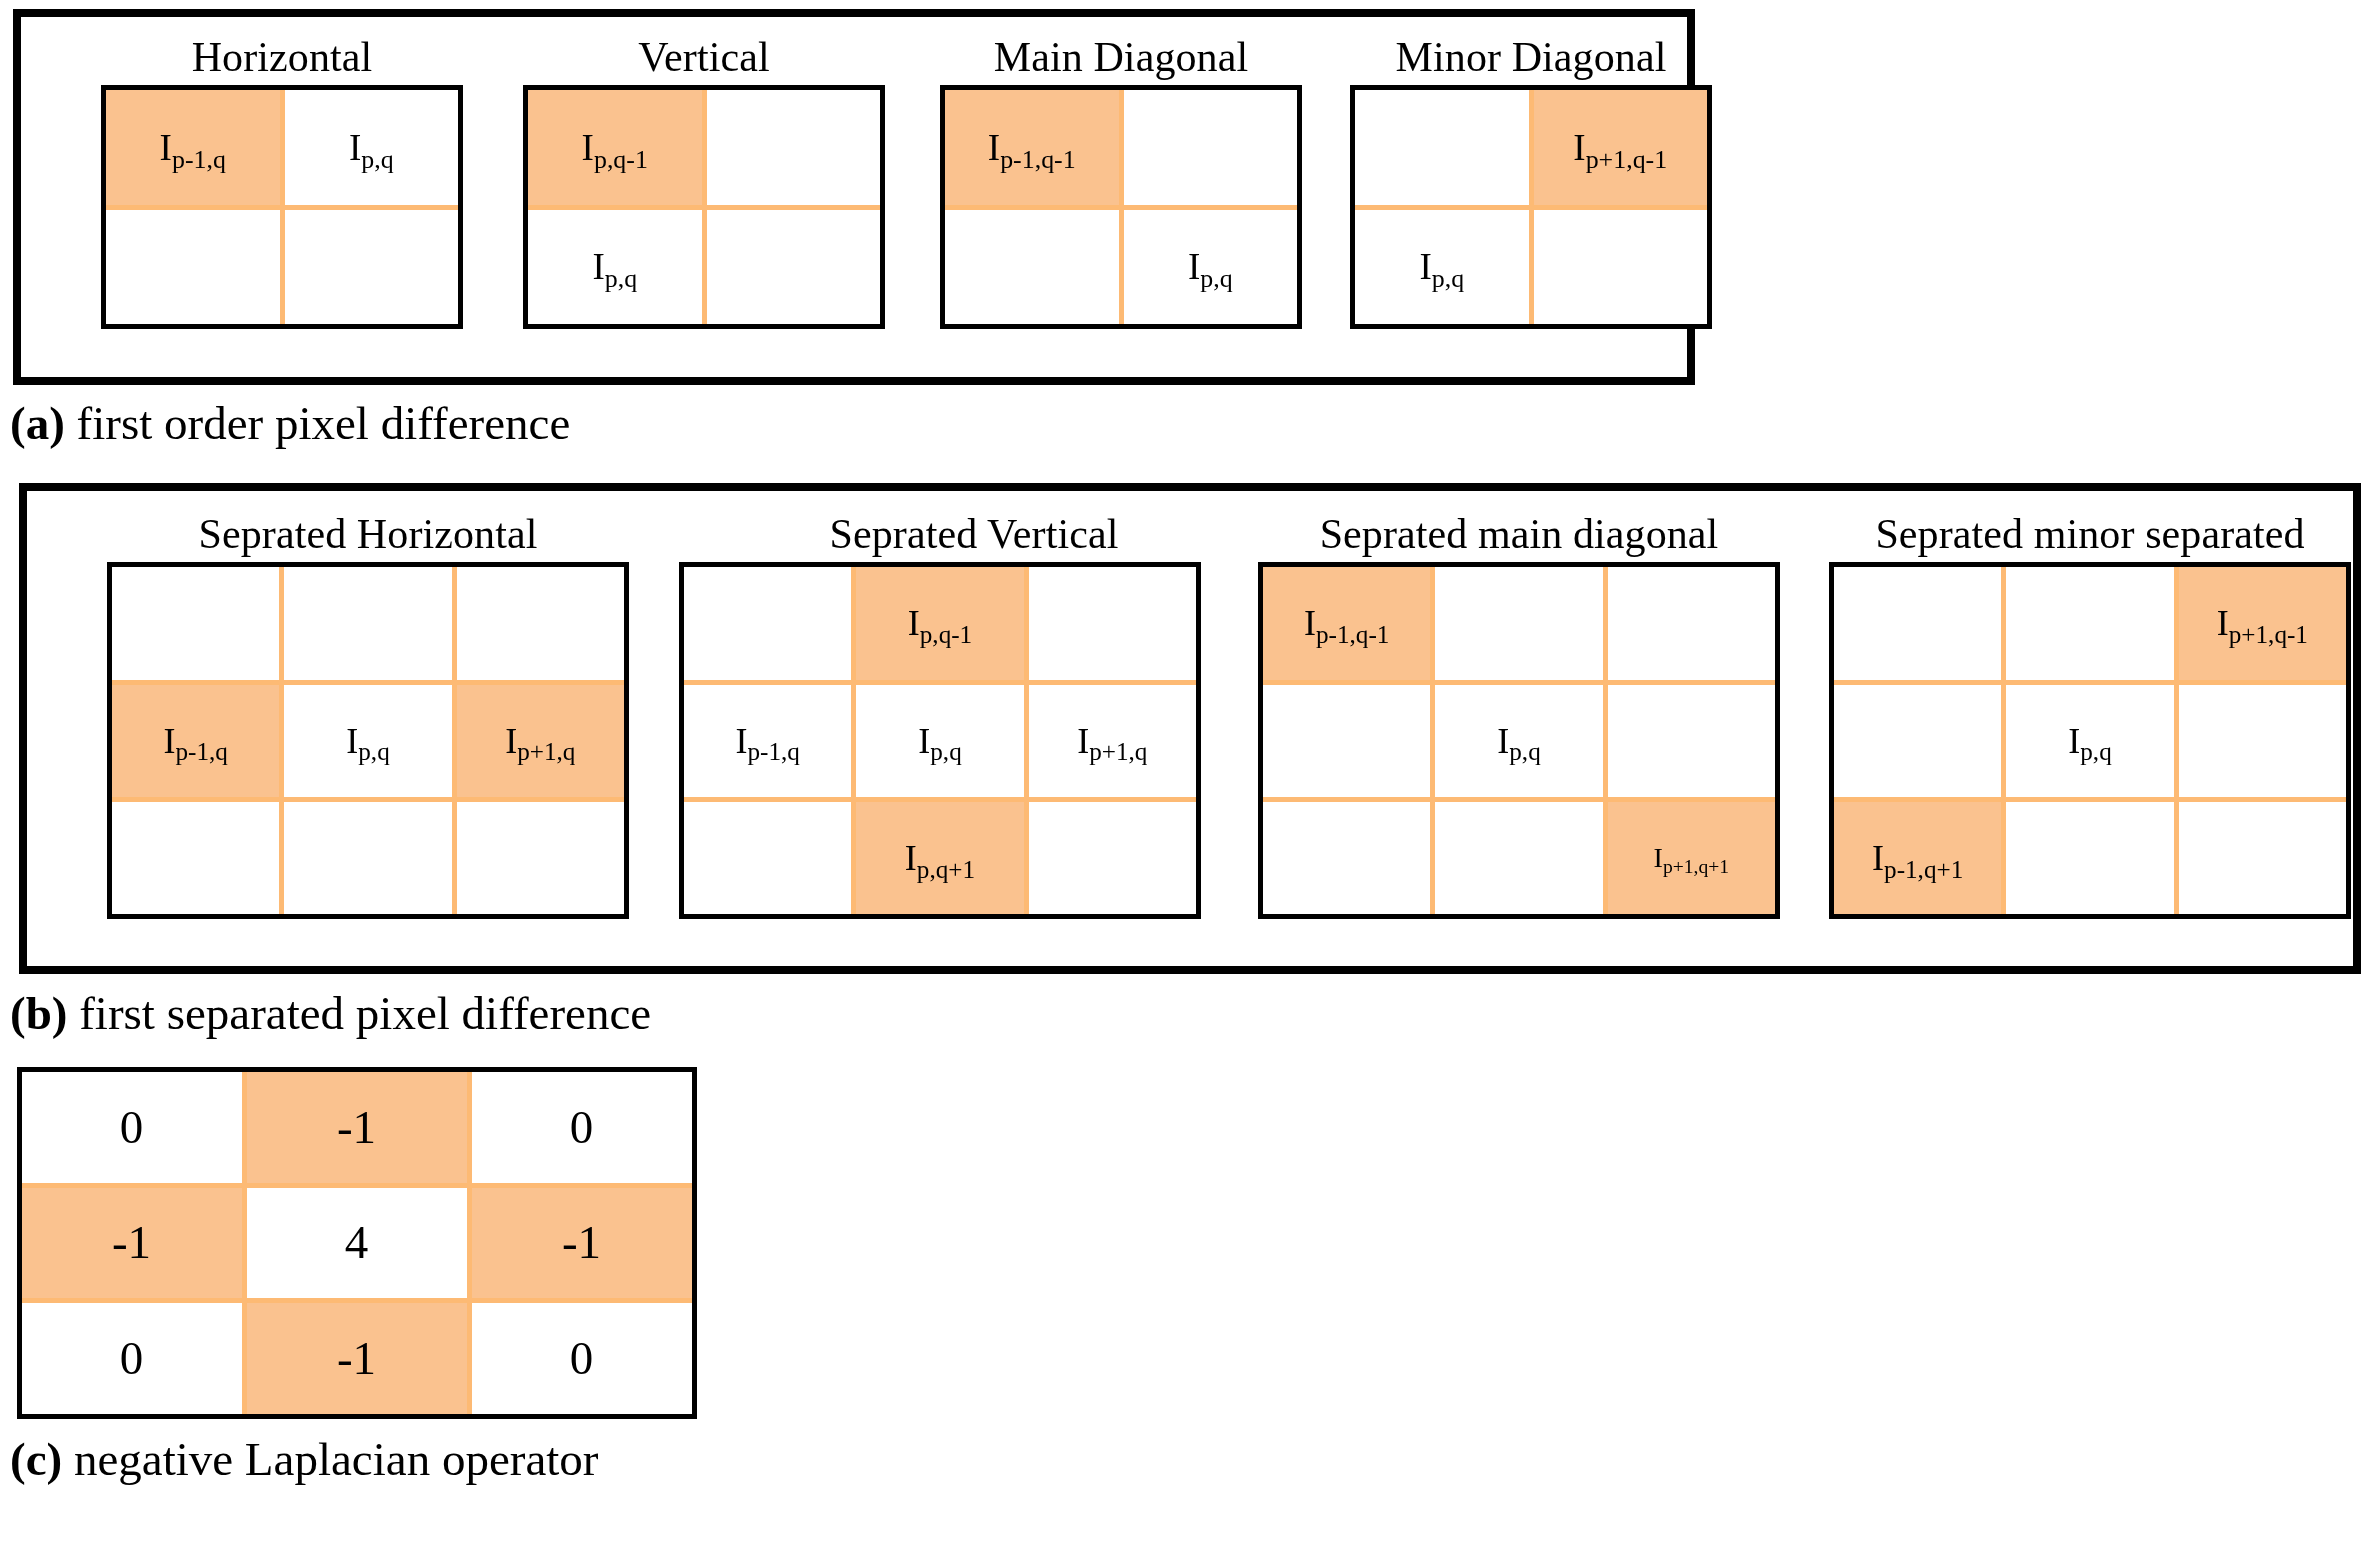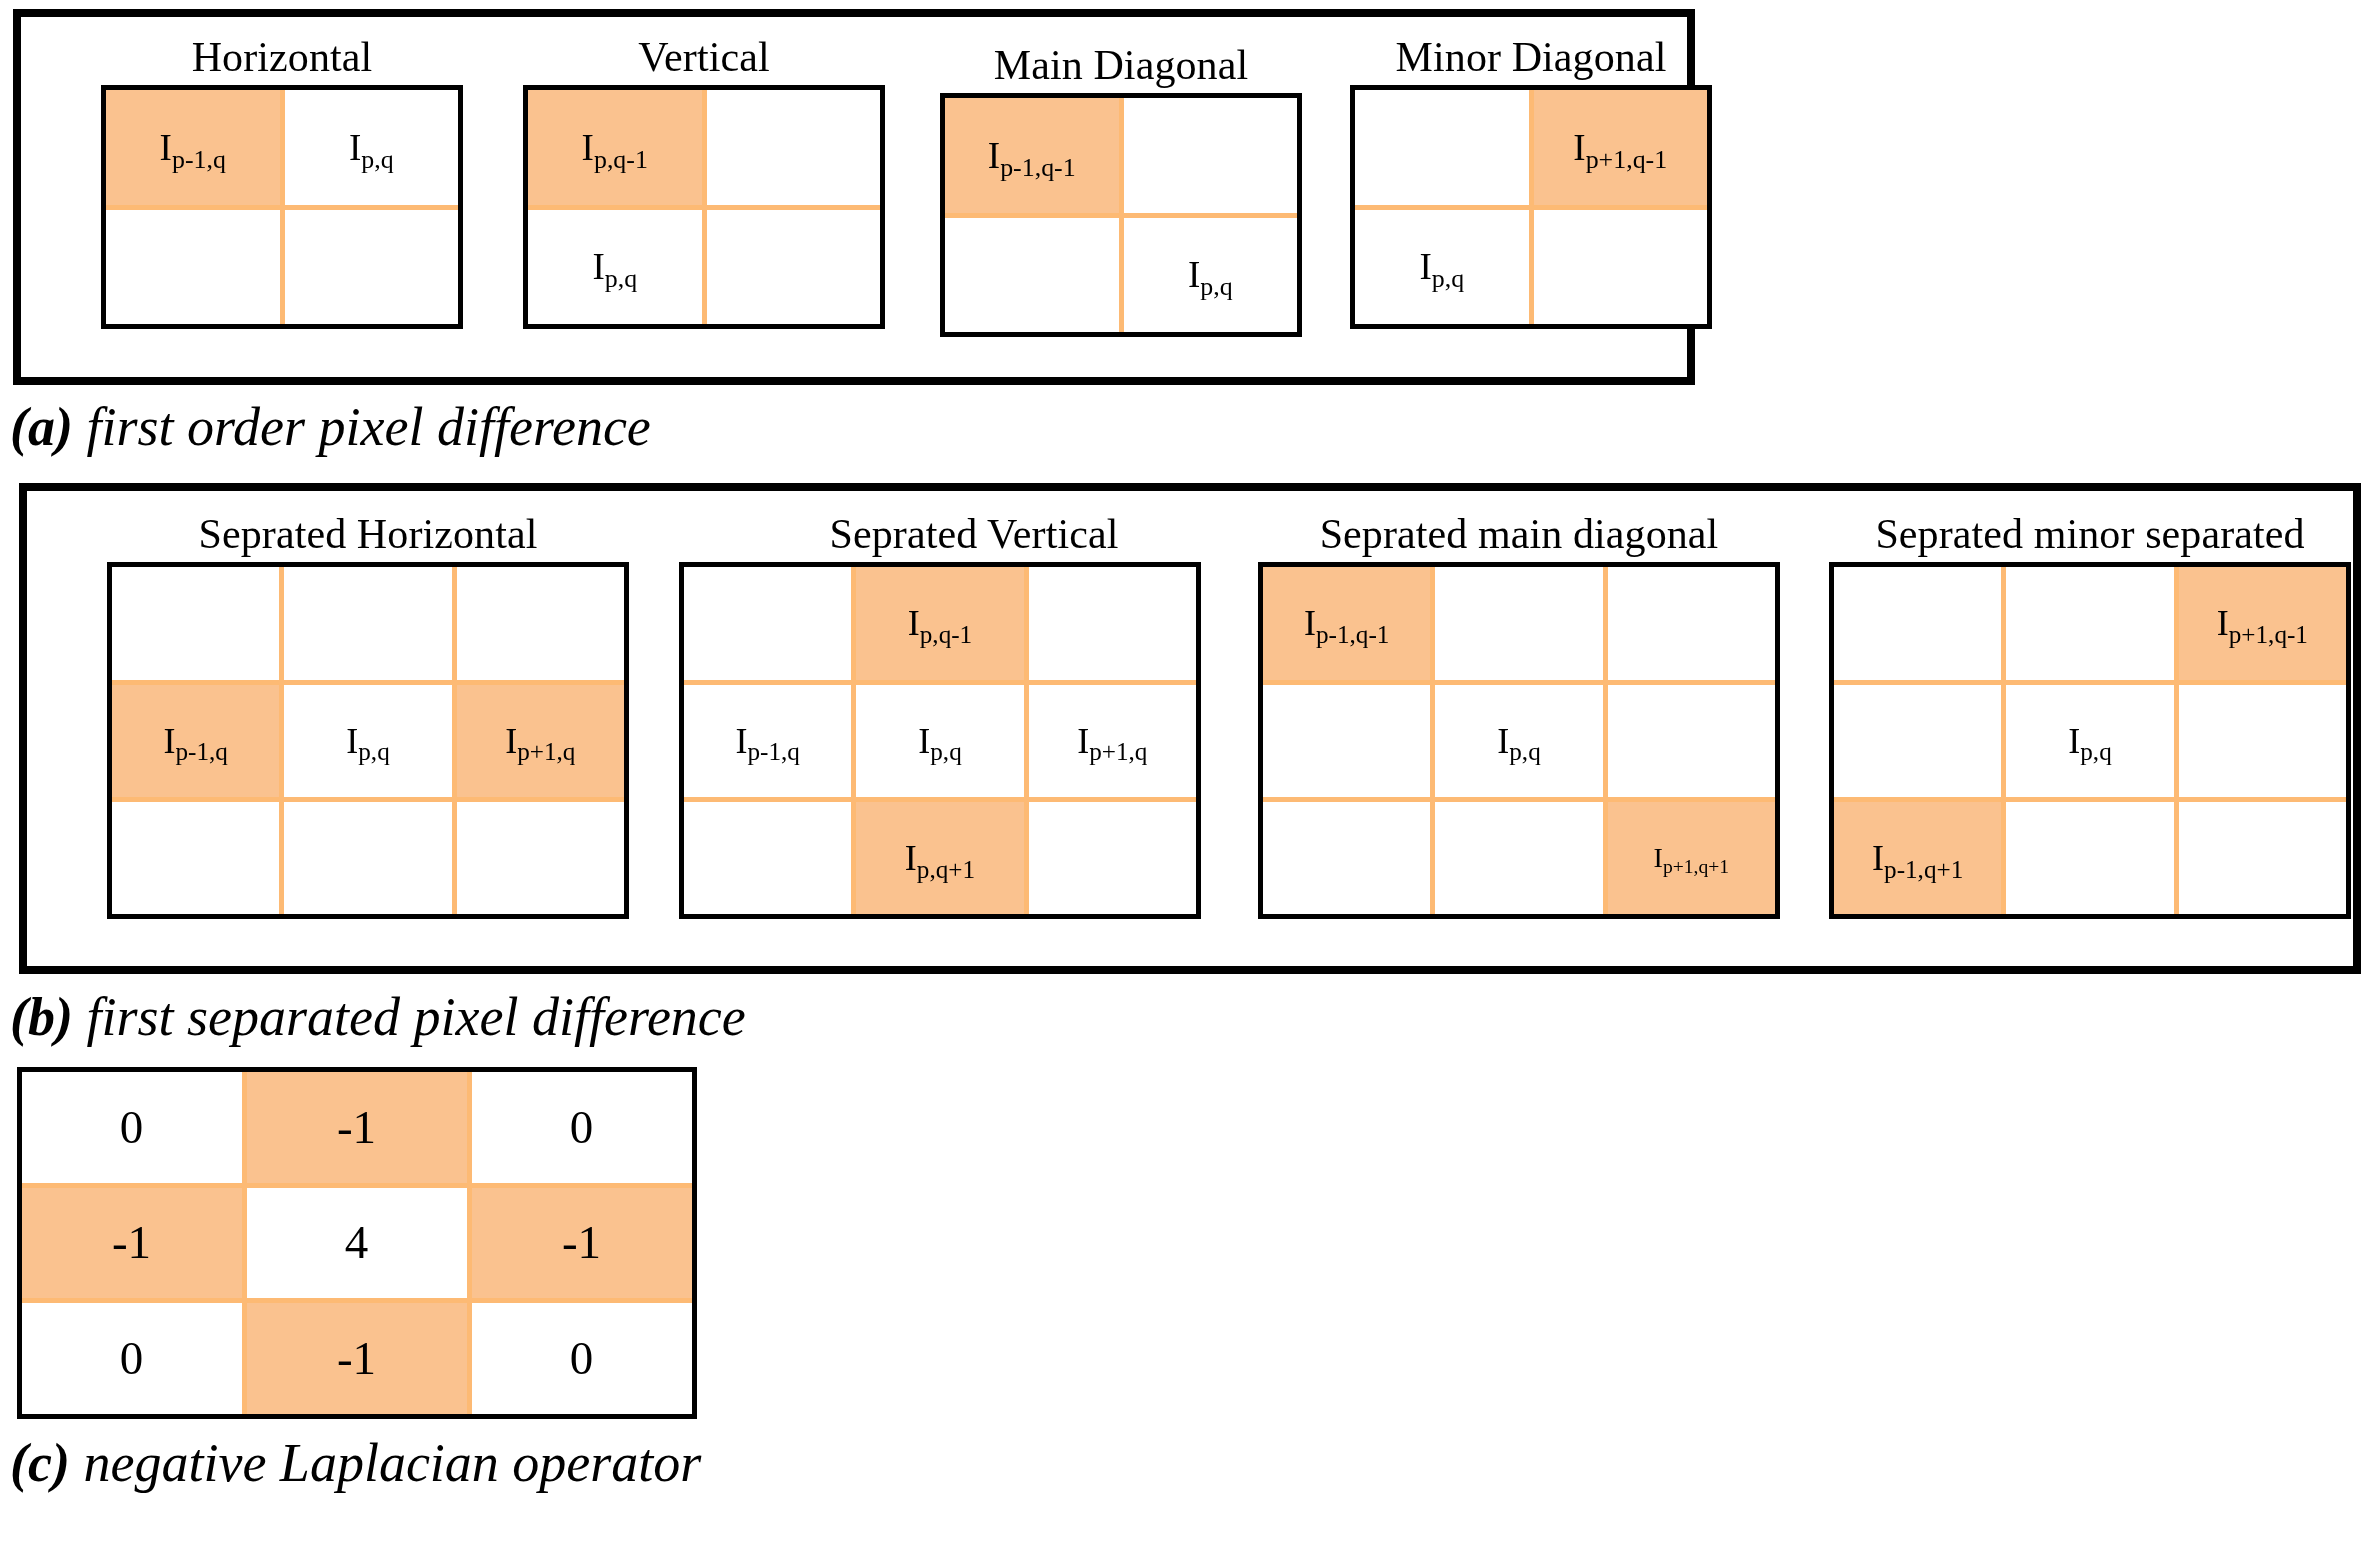--- a/index.html
+++ b/index.html
@@ -51,24 +51,23 @@
     font-size:0.70em;
     vertical-align:baseline;
     position:relative;
     top:0.30em;
     letter-spacing:0px;
   }
   .cell.num{font-size:47px;}
   
   .caption{
     position:absolute;
-    font-size:54px;
+    font-size:47px;
     line-height:1.05;
     white-space:nowrap;
-    font-style:italic;
   }
   .caption b{font-weight:bold;}
 </style>
 </head>
 <body>
 
 <div class="panel-frame" style="left:13px;top:8.6px;width:1682px;height:376px;"></div>
 
 <div id="panel-a-groups">
     <div class="group" style="left: 57px; top: 36px; width: 362px;">
@@ -90,21 +89,21 @@
         <div class="cell hl">
           <span class="lbl" style="font-size: 37px;"><span>I</span><sub>p,q-1</sub></span>
         </div>
         <div class="cell"></div>
         <div class="cell">
           <span class="lbl" style="font-size: 37px;"><span>I</span><sub>p,q</sub></span>
         </div>
         <div class="cell"></div>
       </div>
     </div>
-    <div class="group" style="left: 896px; top: 36px; width: 362px; margin-top: 8px;">
+    <div class="group" style="left: 896px; top: 36px; width: 362px;">
       <div class="group-title">Main Diagonal</div>
       <div class="grid g2" style="width: 362px; height: 244px;">
         <div class="cell hl">
           <span class="lbl" style="font-size: 37px;"><span>I</span><sub>p-1,q-1</sub></span>
         </div>
         <div class="cell"></div>
         <div class="cell"></div>
         <div class="cell">
           <span class="lbl" style="font-size: 37px;"><span>I</span><sub>p,q</sub></span>
         </div>

